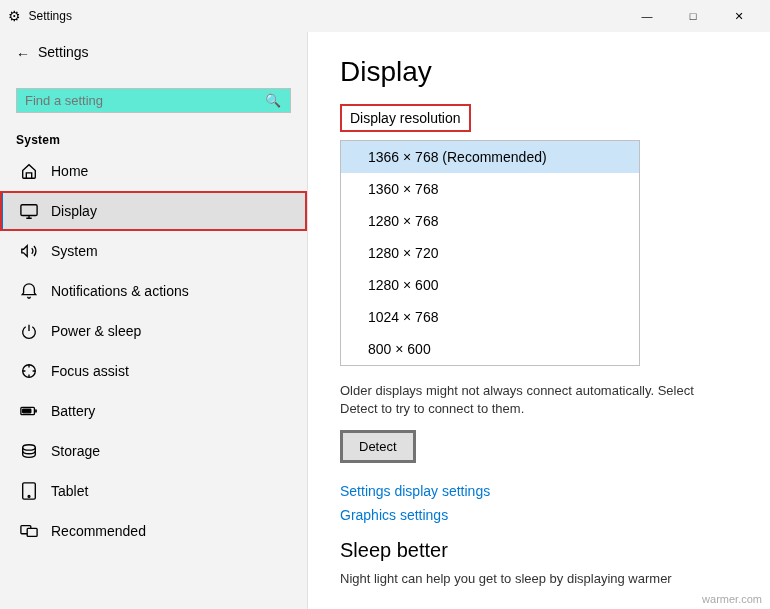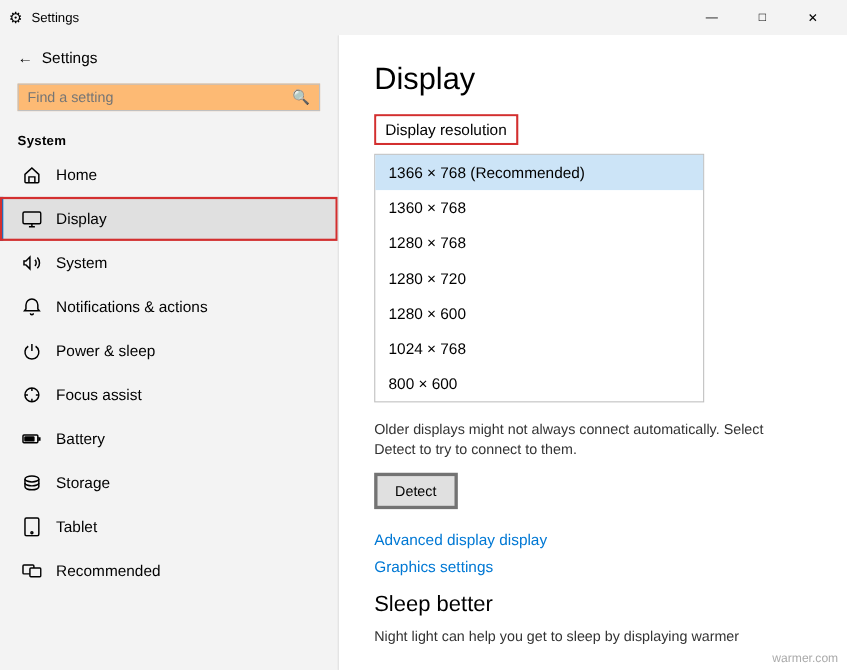--- a/index.html
+++ b/index.html
@@ -77,25 +77,25 @@
     .back-arrow {
       font-size: 14px;
       color: #000;
     }
     .sidebar-back-label {
       font-size: 14px;
       color: #000;
     }
 
     .sidebar-search {
-      margin: 4px 16px 12px;
+      margin: 16px 16px 12px;
       display: flex;
       align-items: center;
       border: 1px solid #c0c0c0;
-      background: #fdba74;
+      background: #5eead4;
       padding: 4px 8px;
       gap: 6px;
     }
     .sidebar-search input {
       border: none;
       outline: none;
       font-size: 13px;
       flex: 1;
       background: transparent;
       color: #555;
@@ -175,21 +175,21 @@
     }
 
     
     .resolution-dropdown {
       width: 300px;
       border: 1px solid #c0c0c0;
       background: #fff;
       margin-bottom: 16px;
     }
     .resolution-option {
-      padding: 8px 12px;
+      padding: 8px 27px;
       font-size: 14px;
       color: #000;
       cursor: pointer;
     }
     .resolution-option.selected {
       background: #cce4f7;
       color: #000;
     }
 
     .display-text {
@@ -400,21 +400,21 @@
       <div class="resolution-option">1280 × 720</div>
       <div class="resolution-option">1280 × 600</div>
       <div class="resolution-option">1024 × 768</div>
       <div class="resolution-option">800 × 600</div>
     </div>
 
     <p class="display-text">Older displays might not always connect automatically. Select Detect to try to connect to them.</p>
 
     <button class="detect-btn">Detect</button>
 
-    <a class="link-text">Advanced display display</a>
+    <a class="link-text">Settings display settings</a>
     <a class="link-text">Graphics settings</a>
 
     <h2 class="section-title">Sleep better</h2>
     <p class="content-note">Night light can help you get to sleep by displaying warmer</p>
 
   </div>
 
 </div>
 
 <div class="watermark">warmer.com</div>

